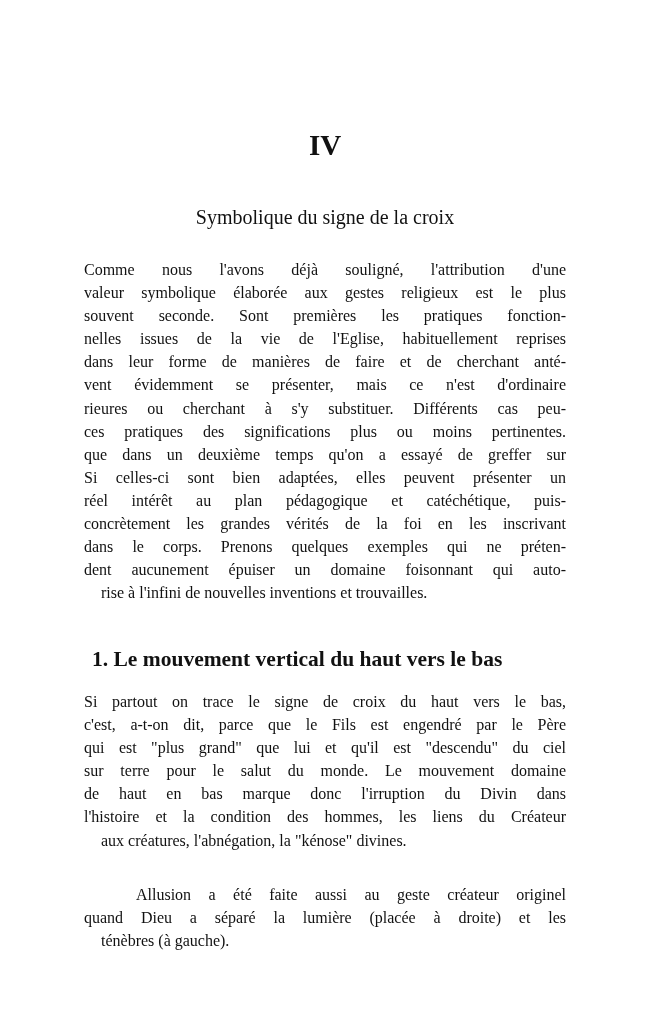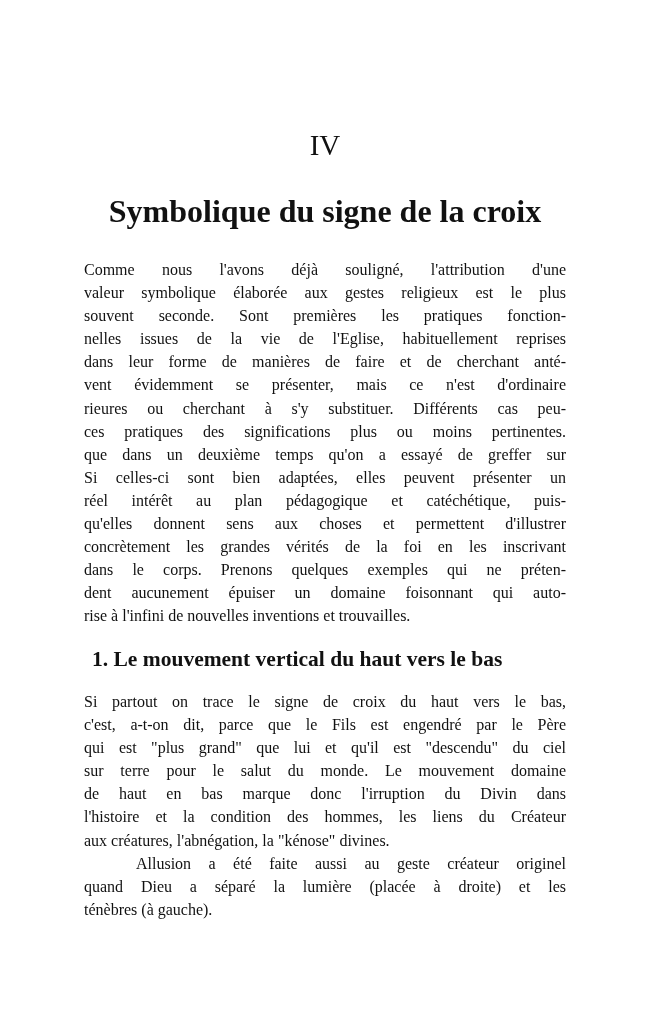--- a/index.html
+++ b/index.html
@@ -20,54 +20,56 @@
       left: 84px;
       top: 0;
       width: 482px;
     }
     .chapter-number {
       position: absolute;
       top: 128px;
       left: 0;
       width: 482px;
       text-align: center;
-      font-weight: normal;
+      font-weight: bold;
       font-size: 29px;
       line-height: 34px;
     }
     .chapter-title {
       position: absolute;
-      top: 193px;
+      top: 199px;
       left: -20px;
       width: 522px;
       text-align: center;
-      font-weight: bold;
-      font-size: 32px;
+      font-weight: normal;
+      font-size: 20px;
       line-height: 36px;
       white-space: nowrap;
     }
     .para {
       position: absolute;
       left: 0;
       width: 482px;
       font-size: 16px;
       line-height: 23.1px;
     }
     .line {
       display: block;
       white-space: nowrap;
       text-align: justify;
       text-align-last: justify;
       height: 23.1px;
     }
     .line.last {
       text-align-last: left;
+      margin-left: 17px;
     }
     .line.indent {
       padding-left: 52px;
+      margin-top: 31px;
     }
     .p1 { top: 258px; }
     .section-heading {
       position: absolute;
       top: 645px;
       left: 8px;
       width: 482px;
       font-weight: bold;
       font-size: 21.5px;
       line-height: 28px;
@@ -88,21 +90,20 @@
     <span class="line">valeur symbolique élaborée aux gestes religieux est le plus</span>
     <span class="line">souvent seconde. Sont premières les pratiques fonction-</span>
     <span class="line">nelles issues de la vie de l'Eglise, habituellement reprises</span>
     <span class="line">dans leur forme de manières de faire et de cherchant anté-</span>
     <span class="line">vent évidemment se présenter, mais ce n'est d'ordinaire</span>
     <span class="line">rieures ou cherchant à s'y substituer. Différents cas peu-</span>
     <span class="line">ces pratiques des significations plus ou moins pertinentes.</span>
     <span class="line">que dans un deuxième temps qu'on a essayé de greffer sur</span>
     <span class="line">Si celles-ci sont bien adaptées, elles peuvent présenter un</span>
     <span class="line">réel intérêt au plan pédagogique et catéchétique, puis-</span>
-    <span class="line">qu'elles donnent sens aux choses et permettent d'illustrer</span>
     <span class="line">concrètement les grandes vérités de la foi en les inscrivant</span>
     <span class="line">dans le corps. Prenons quelques exemples qui ne préten-</span>
     <span class="line">dent aucunement épuiser un domaine foisonnant qui auto-</span>
     <span class="line last">rise à l'infini de nouvelles inventions et trouvailles.</span>
   </div>
 
   <div class="section-heading">1. Le mouvement vertical du haut vers le bas</div>
 
   <div class="para p2">
     <span class="line">Si partout on trace le signe de croix du haut vers le bas,</span>

